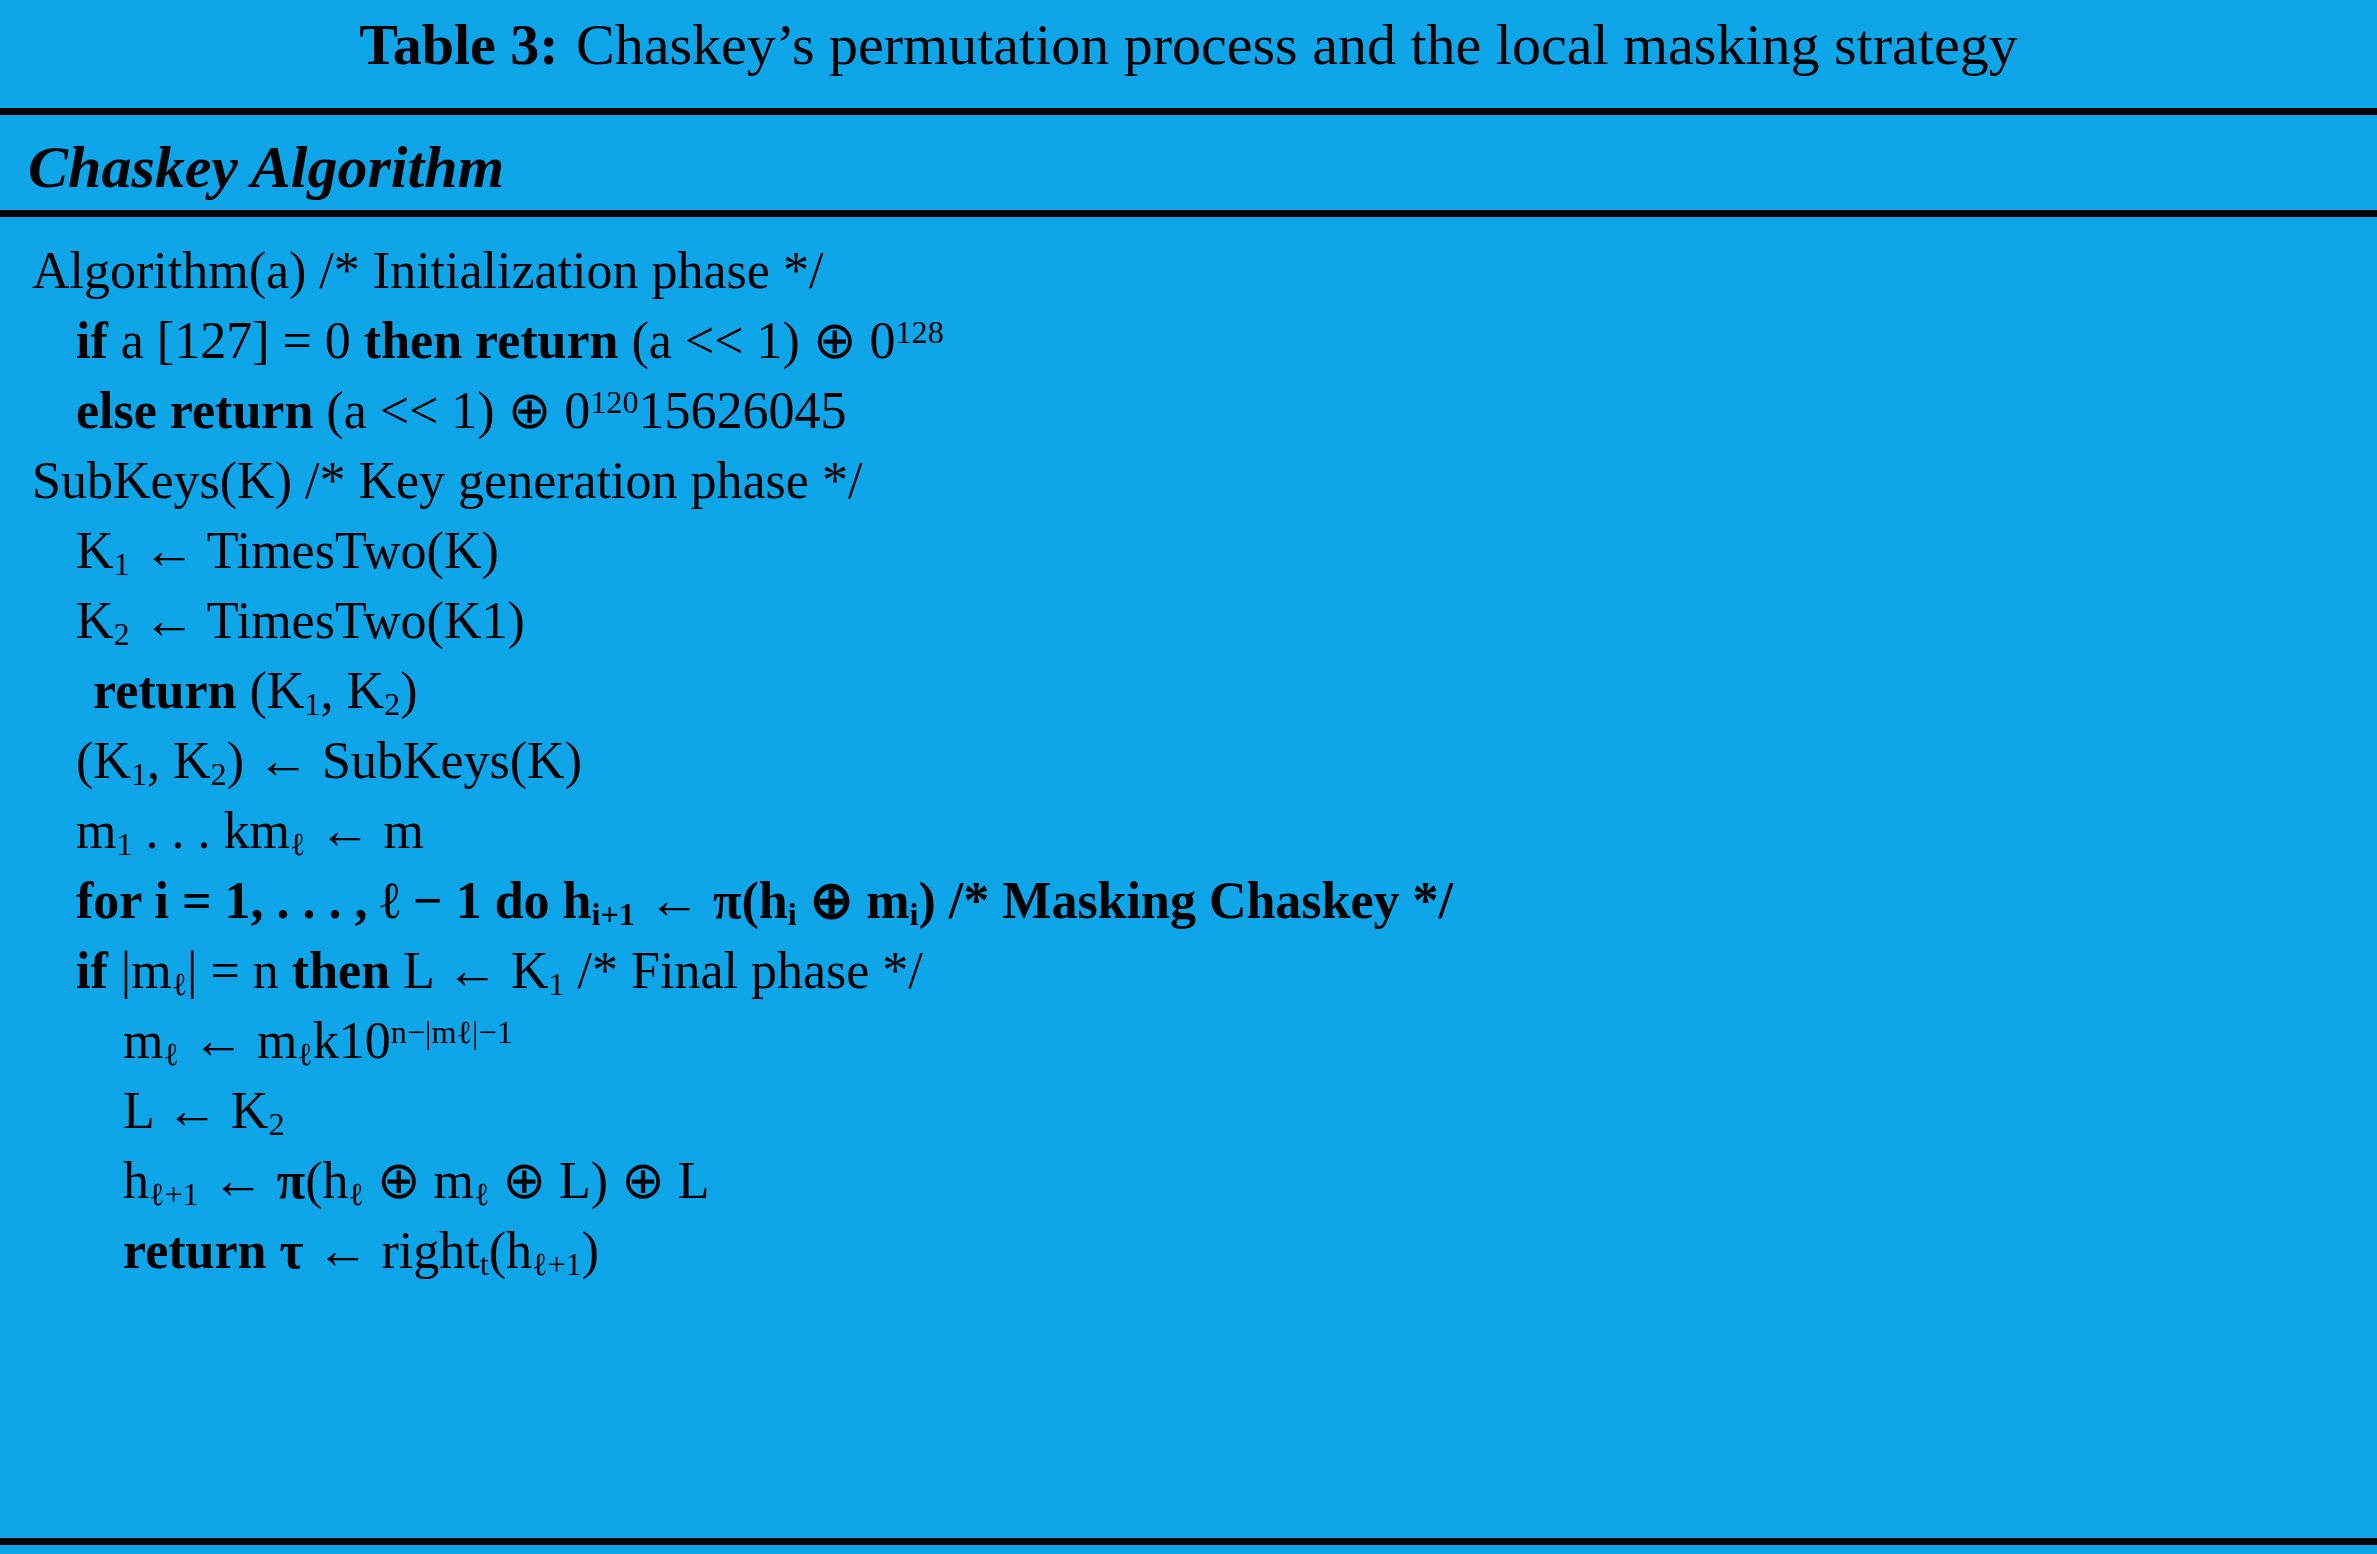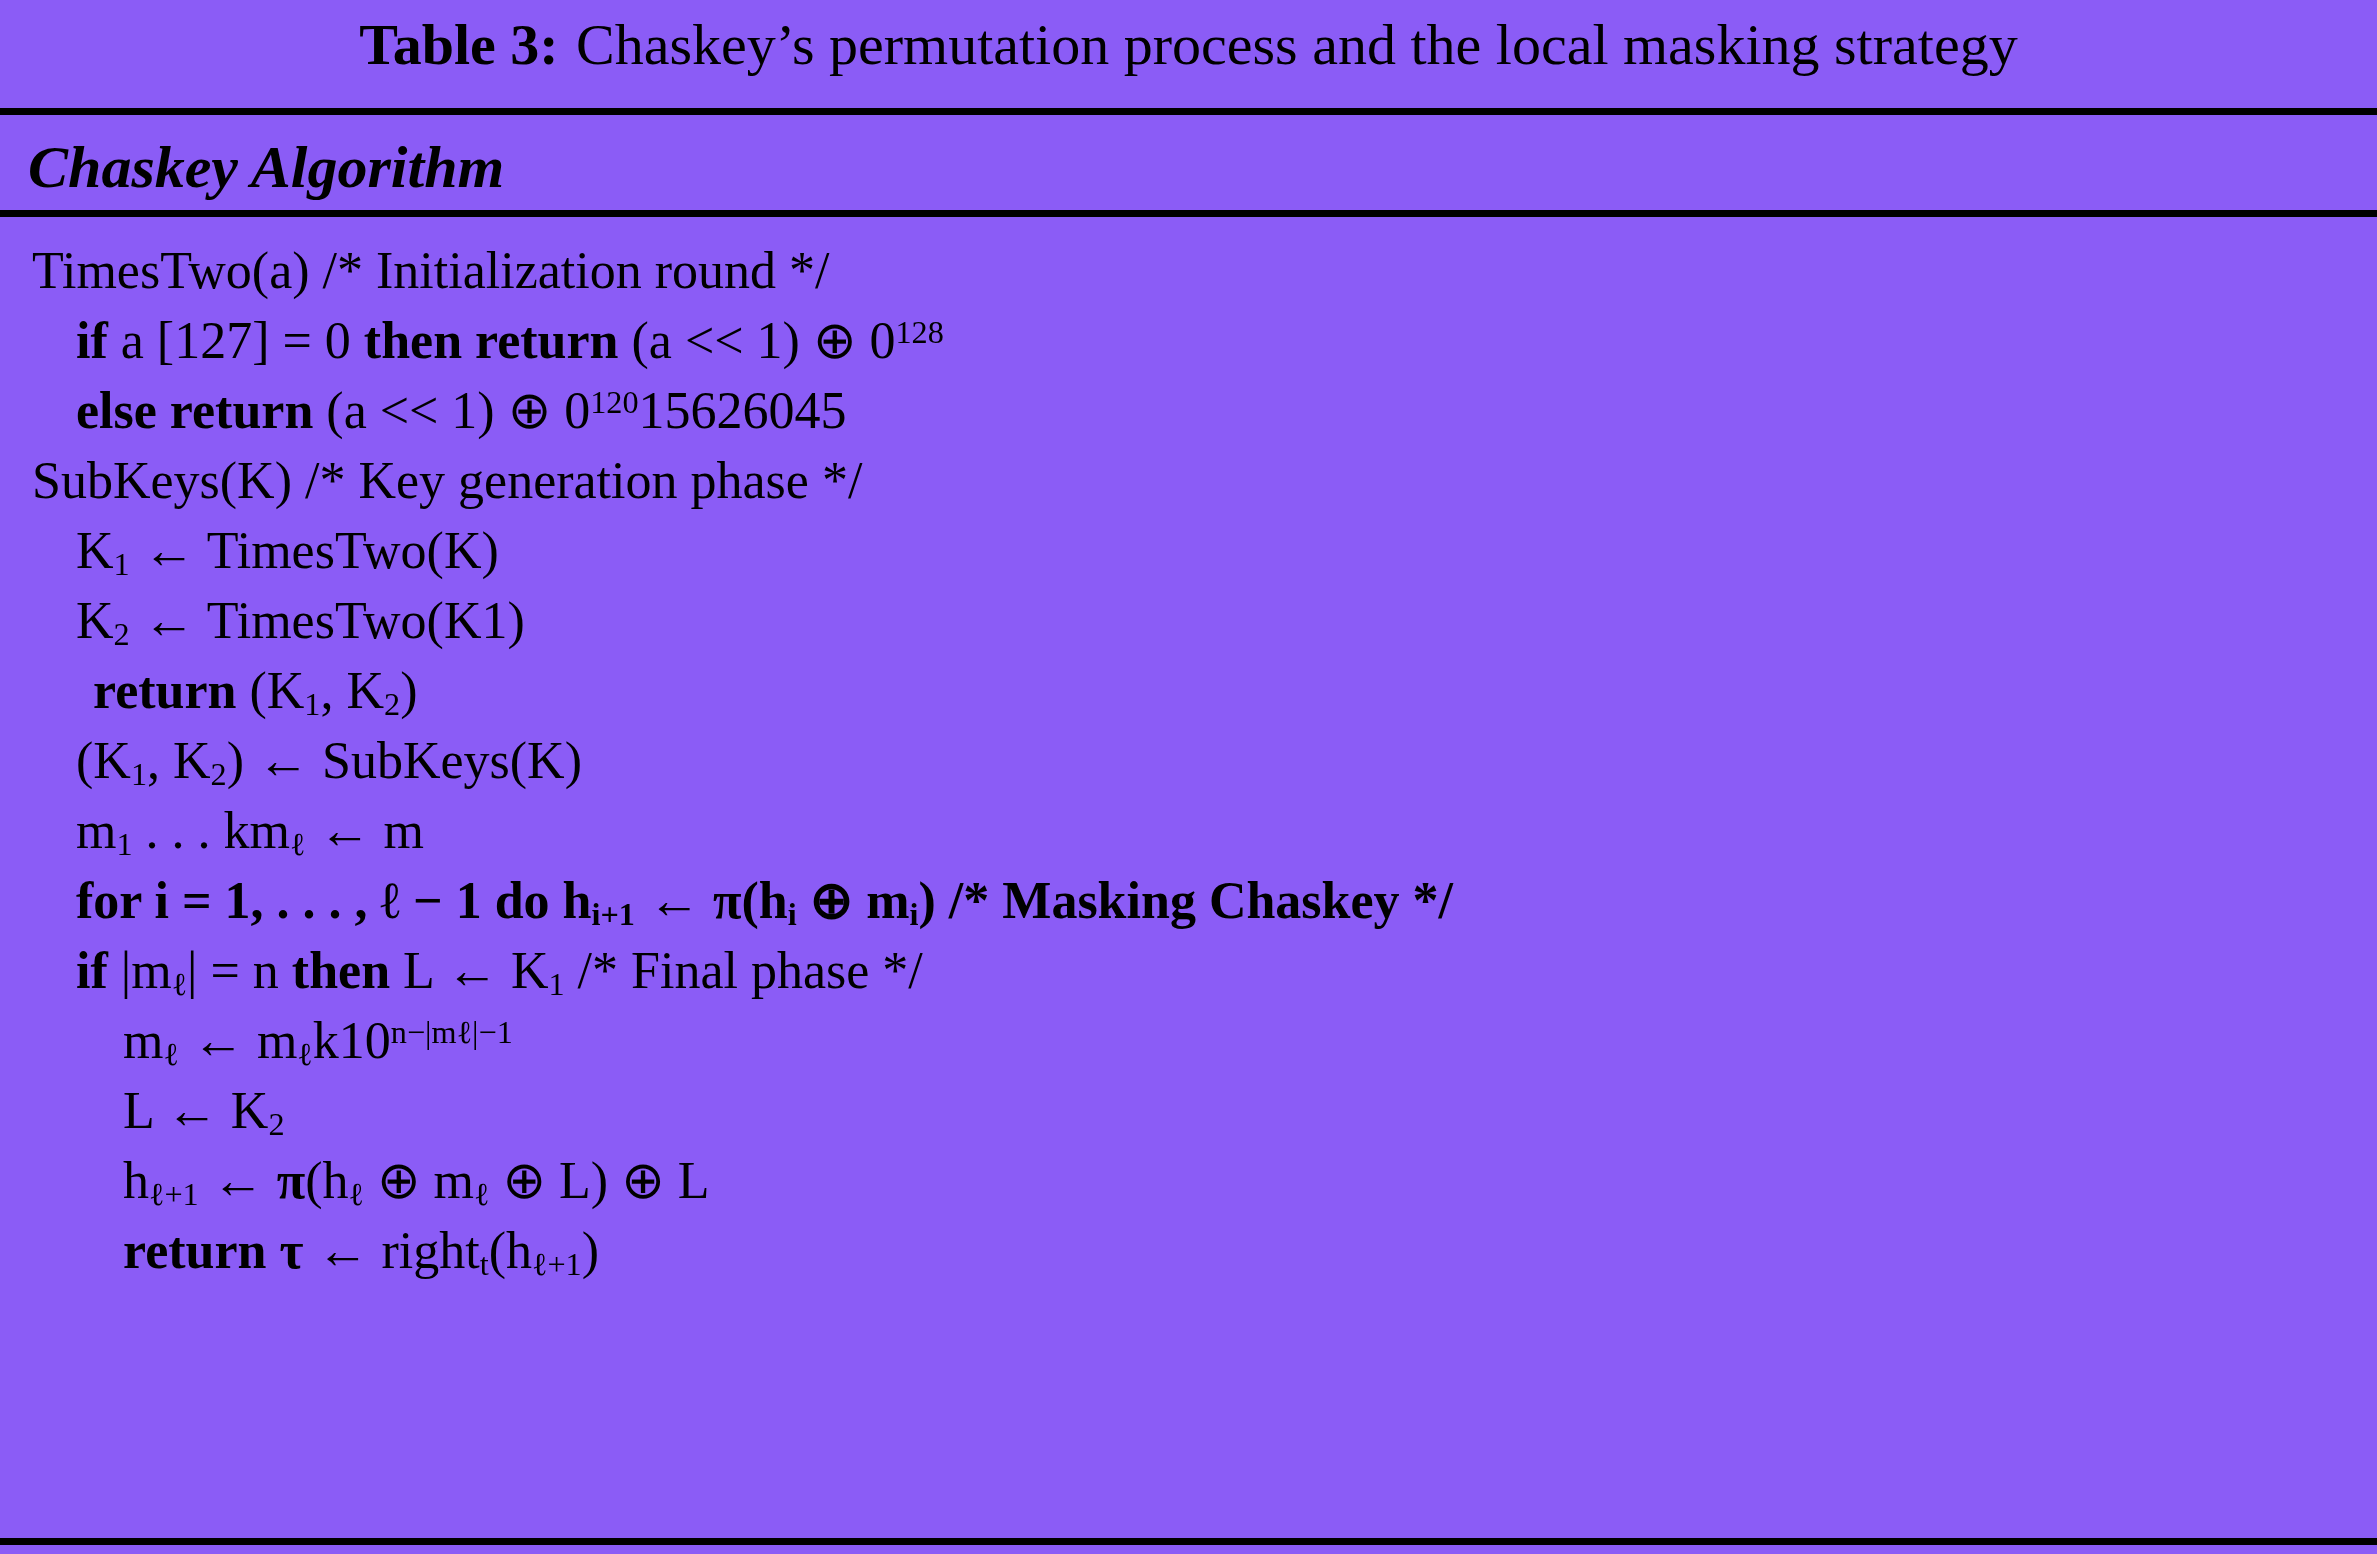--- a/index.html
+++ b/index.html
@@ -1,19 +1,19 @@
 <!DOCTYPE html>
 <html style="font-size:10.6px"><head>
 <meta charset="utf-8">
 <style>
   html,body{margin:0;padding:0;background:#ffffff;}
   #page{
     position:relative;
     width:2377px;height:1555px;
-    background:#8b5cf6;color:#000000;
+    background:#0ea5e9;color:#000000;
     font-family:"Liberation Serif", serif;
     overflow:hidden;
   }
   .caption{
     position:absolute;top:1.3px;left:0;width:100%;
     text-align:center;font-size:58px;line-height:1.5;
     white-space:nowrap;
   }
   .cap-label{font-weight:bold;}
   .cap-text{margin-left:0.30em;}
@@ -50,21 +50,21 @@
     <span class="cap-label">Table 3:</span><span class="cap-text">Chaskey’s permutation process and the local masking strategy</span>
   </div>
 
   <div class="rule" id="rule-top"></div>
 
   <div id="algo-header">Chaskey Algorithm</div>
 
   <div class="rule" id="rule-mid"></div>
 
   <div id="algo-body">
-      <div class="line ind0"><span class="seg">TimesTwo(a) /* Initialization round */</span></div>
+      <div class="line ind0"><span class="seg">Algorithm(a) /* Initialization phase */</span></div>
       <div class="line ind1"><span class="seg b">if</span><span class="seg"> a [127] = 0 </span><span class="seg b">then return</span><span class="seg"> (a &lt;&lt; 1) ⊕ 0</span><span class="seg sup">128</span></div>
       <div class="line ind1"><span class="seg b">else return</span><span class="seg"> (a &lt;&lt; 1) ⊕ 0</span><span class="seg sup">120</span><span class="seg">15626045</span></div>
       <div class="line ind0"><span class="seg">SubKeys(K) /* Key generation phase */</span></div>
       <div class="line ind1"><span class="seg">K</span><span class="seg sub">1</span><span class="seg"> ← TimesTwo(K)</span></div>
       <div class="line ind1"><span class="seg">K</span><span class="seg sub">2</span><span class="seg"> ← TimesTwo(K1)</span></div>
       <div class="line ind2"><span class="seg b">return</span><span class="seg"> (K</span><span class="seg sub">1</span><span class="seg">, K</span><span class="seg sub">2</span><span class="seg">)</span></div>
       <div class="line ind1"><span class="seg">(K</span><span class="seg sub">1</span><span class="seg">, K</span><span class="seg sub">2</span><span class="seg">) ← SubKeys(K)</span></div>
       <div class="line ind1"><span class="seg">m</span><span class="seg sub">1</span><span class="seg"> . . . km</span><span class="seg sub">ℓ</span><span class="seg"> ← m</span></div>
       <div class="line ind1"><span class="seg b">for i = 1, . . . , ℓ − 1 do h</span><span class="seg b sub">i+1</span><span class="seg b"> ← π(h</span><span class="seg b sub">i</span><span class="seg b"> ⊕ m</span><span class="seg b sub">i</span><span class="seg b">) /* Masking Chaskey */</span></div>
       <div class="line ind1"><span class="seg b">if</span><span class="seg"> |m</span><span class="seg sub">ℓ</span><span class="seg">| = n </span><span class="seg b">then</span><span class="seg"> L ← K</span><span class="seg sub">1</span><span class="seg"> /* Final phase */</span></div>

